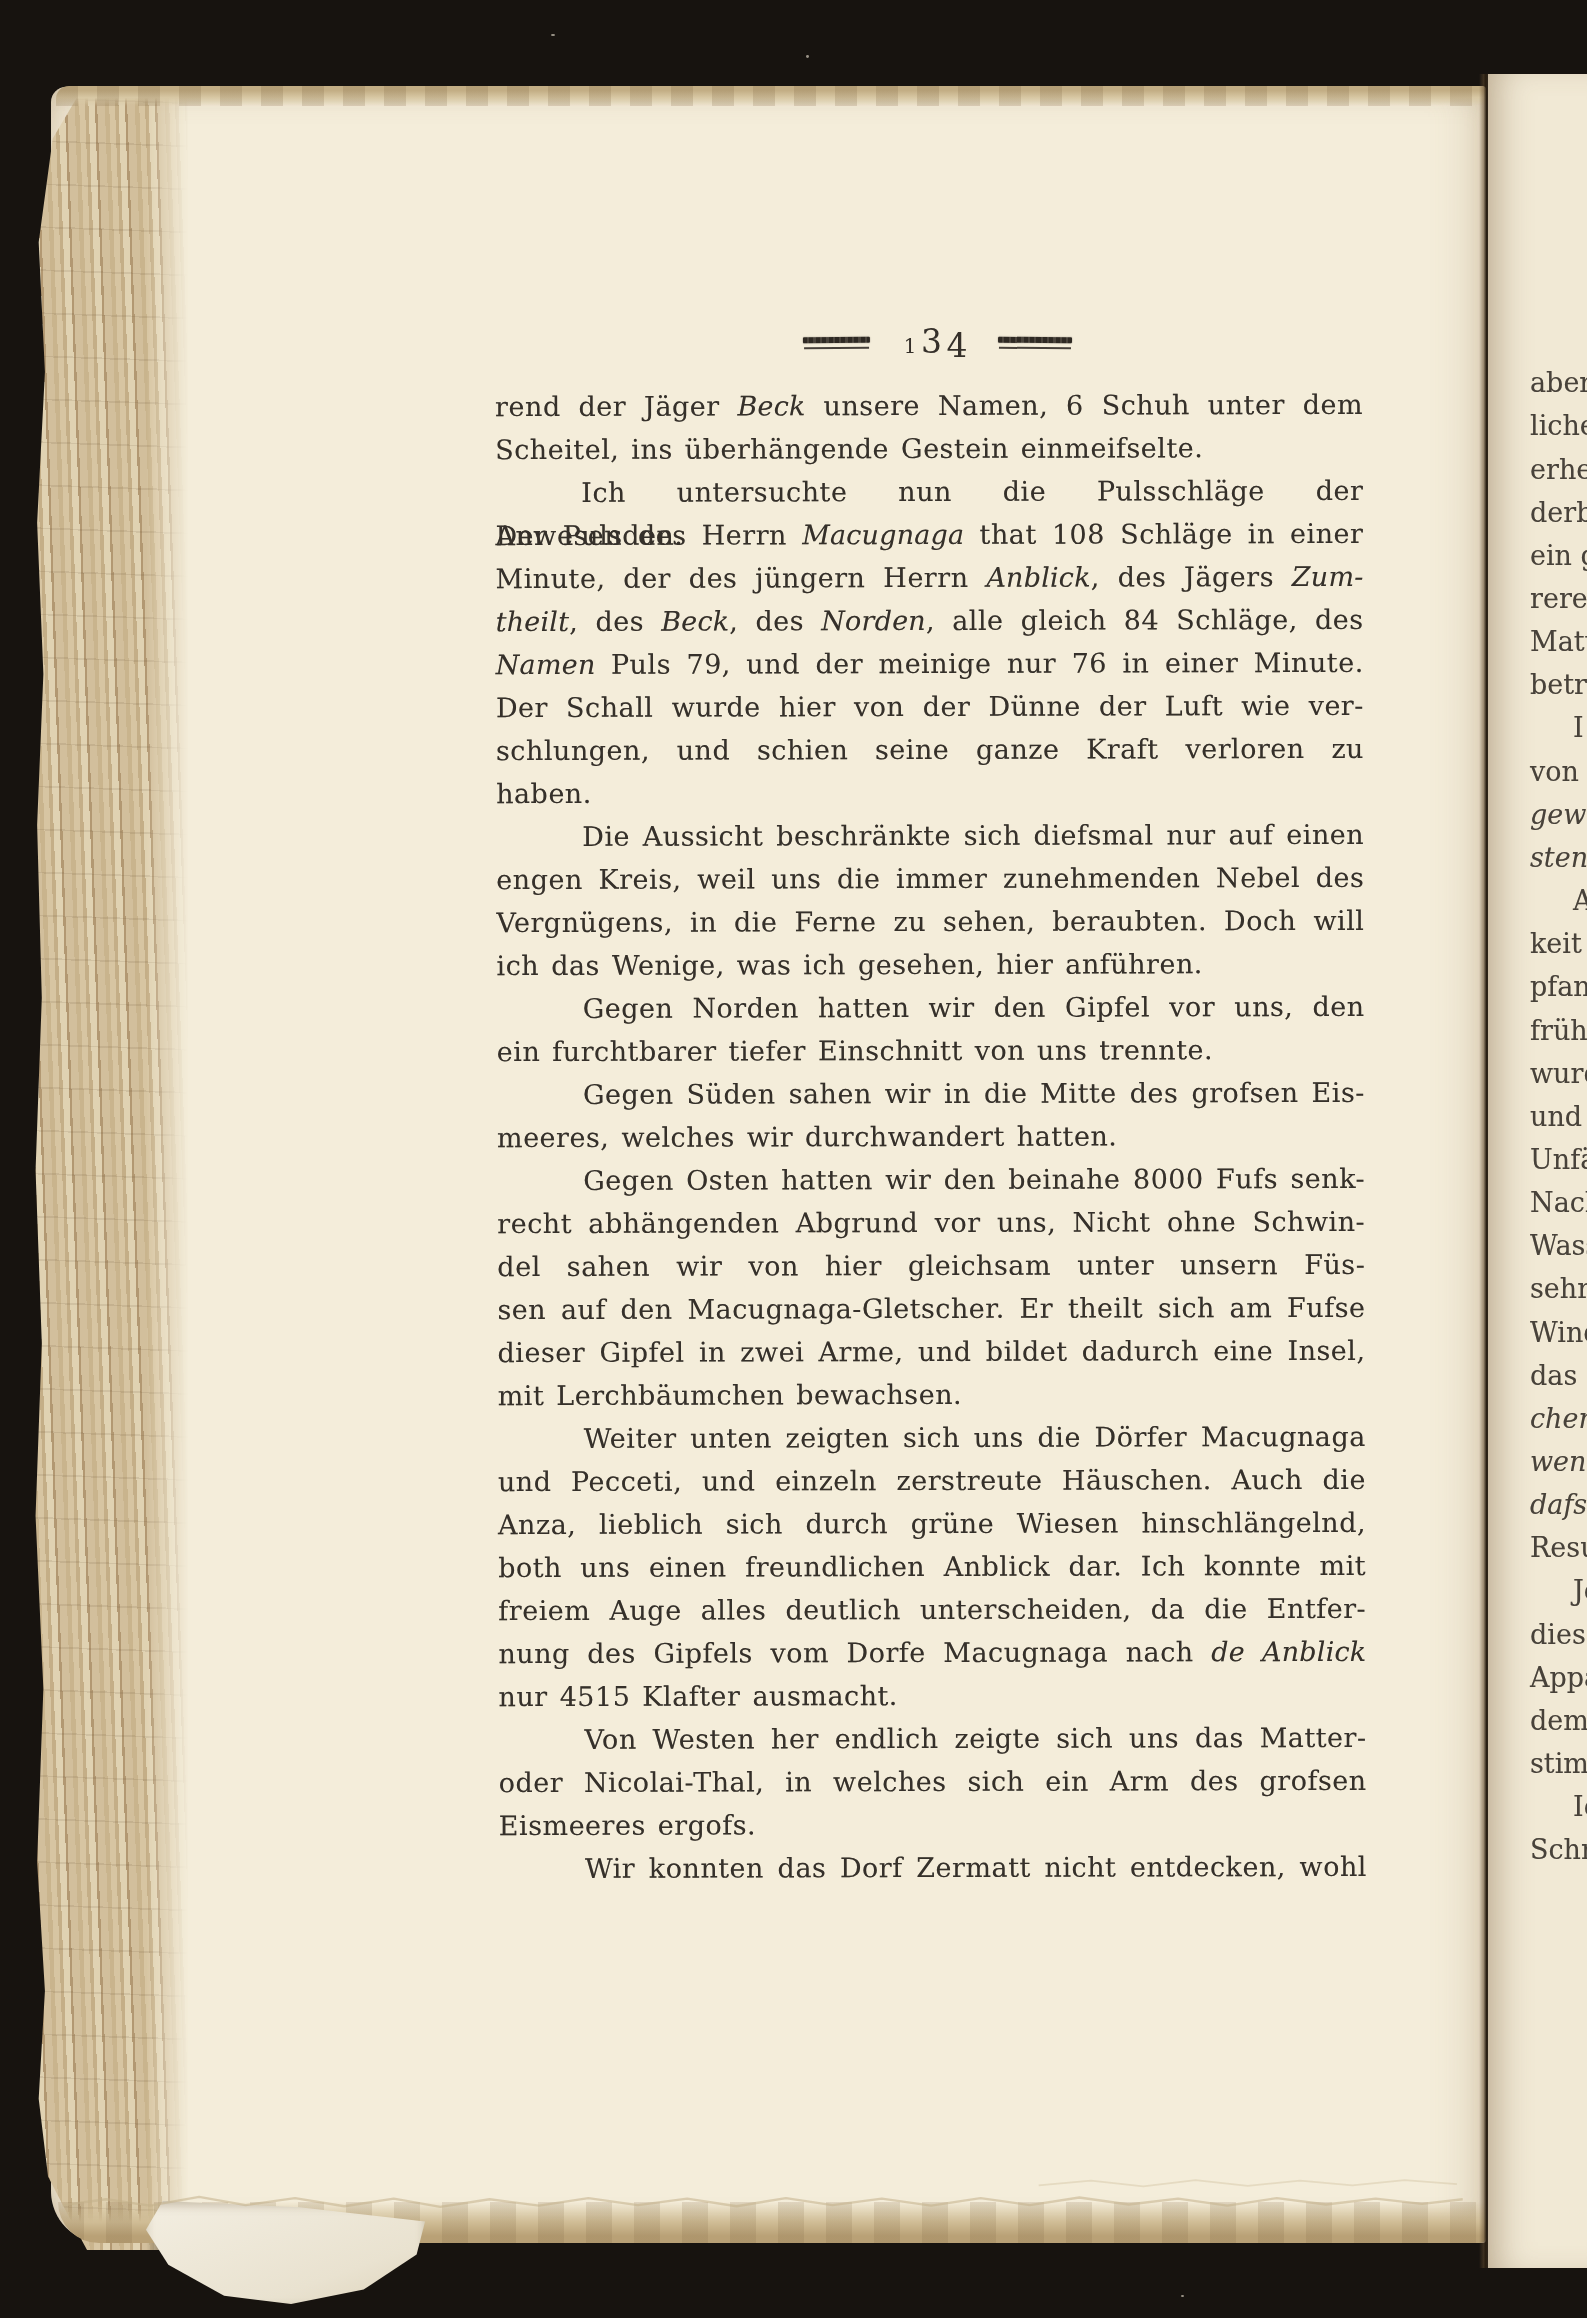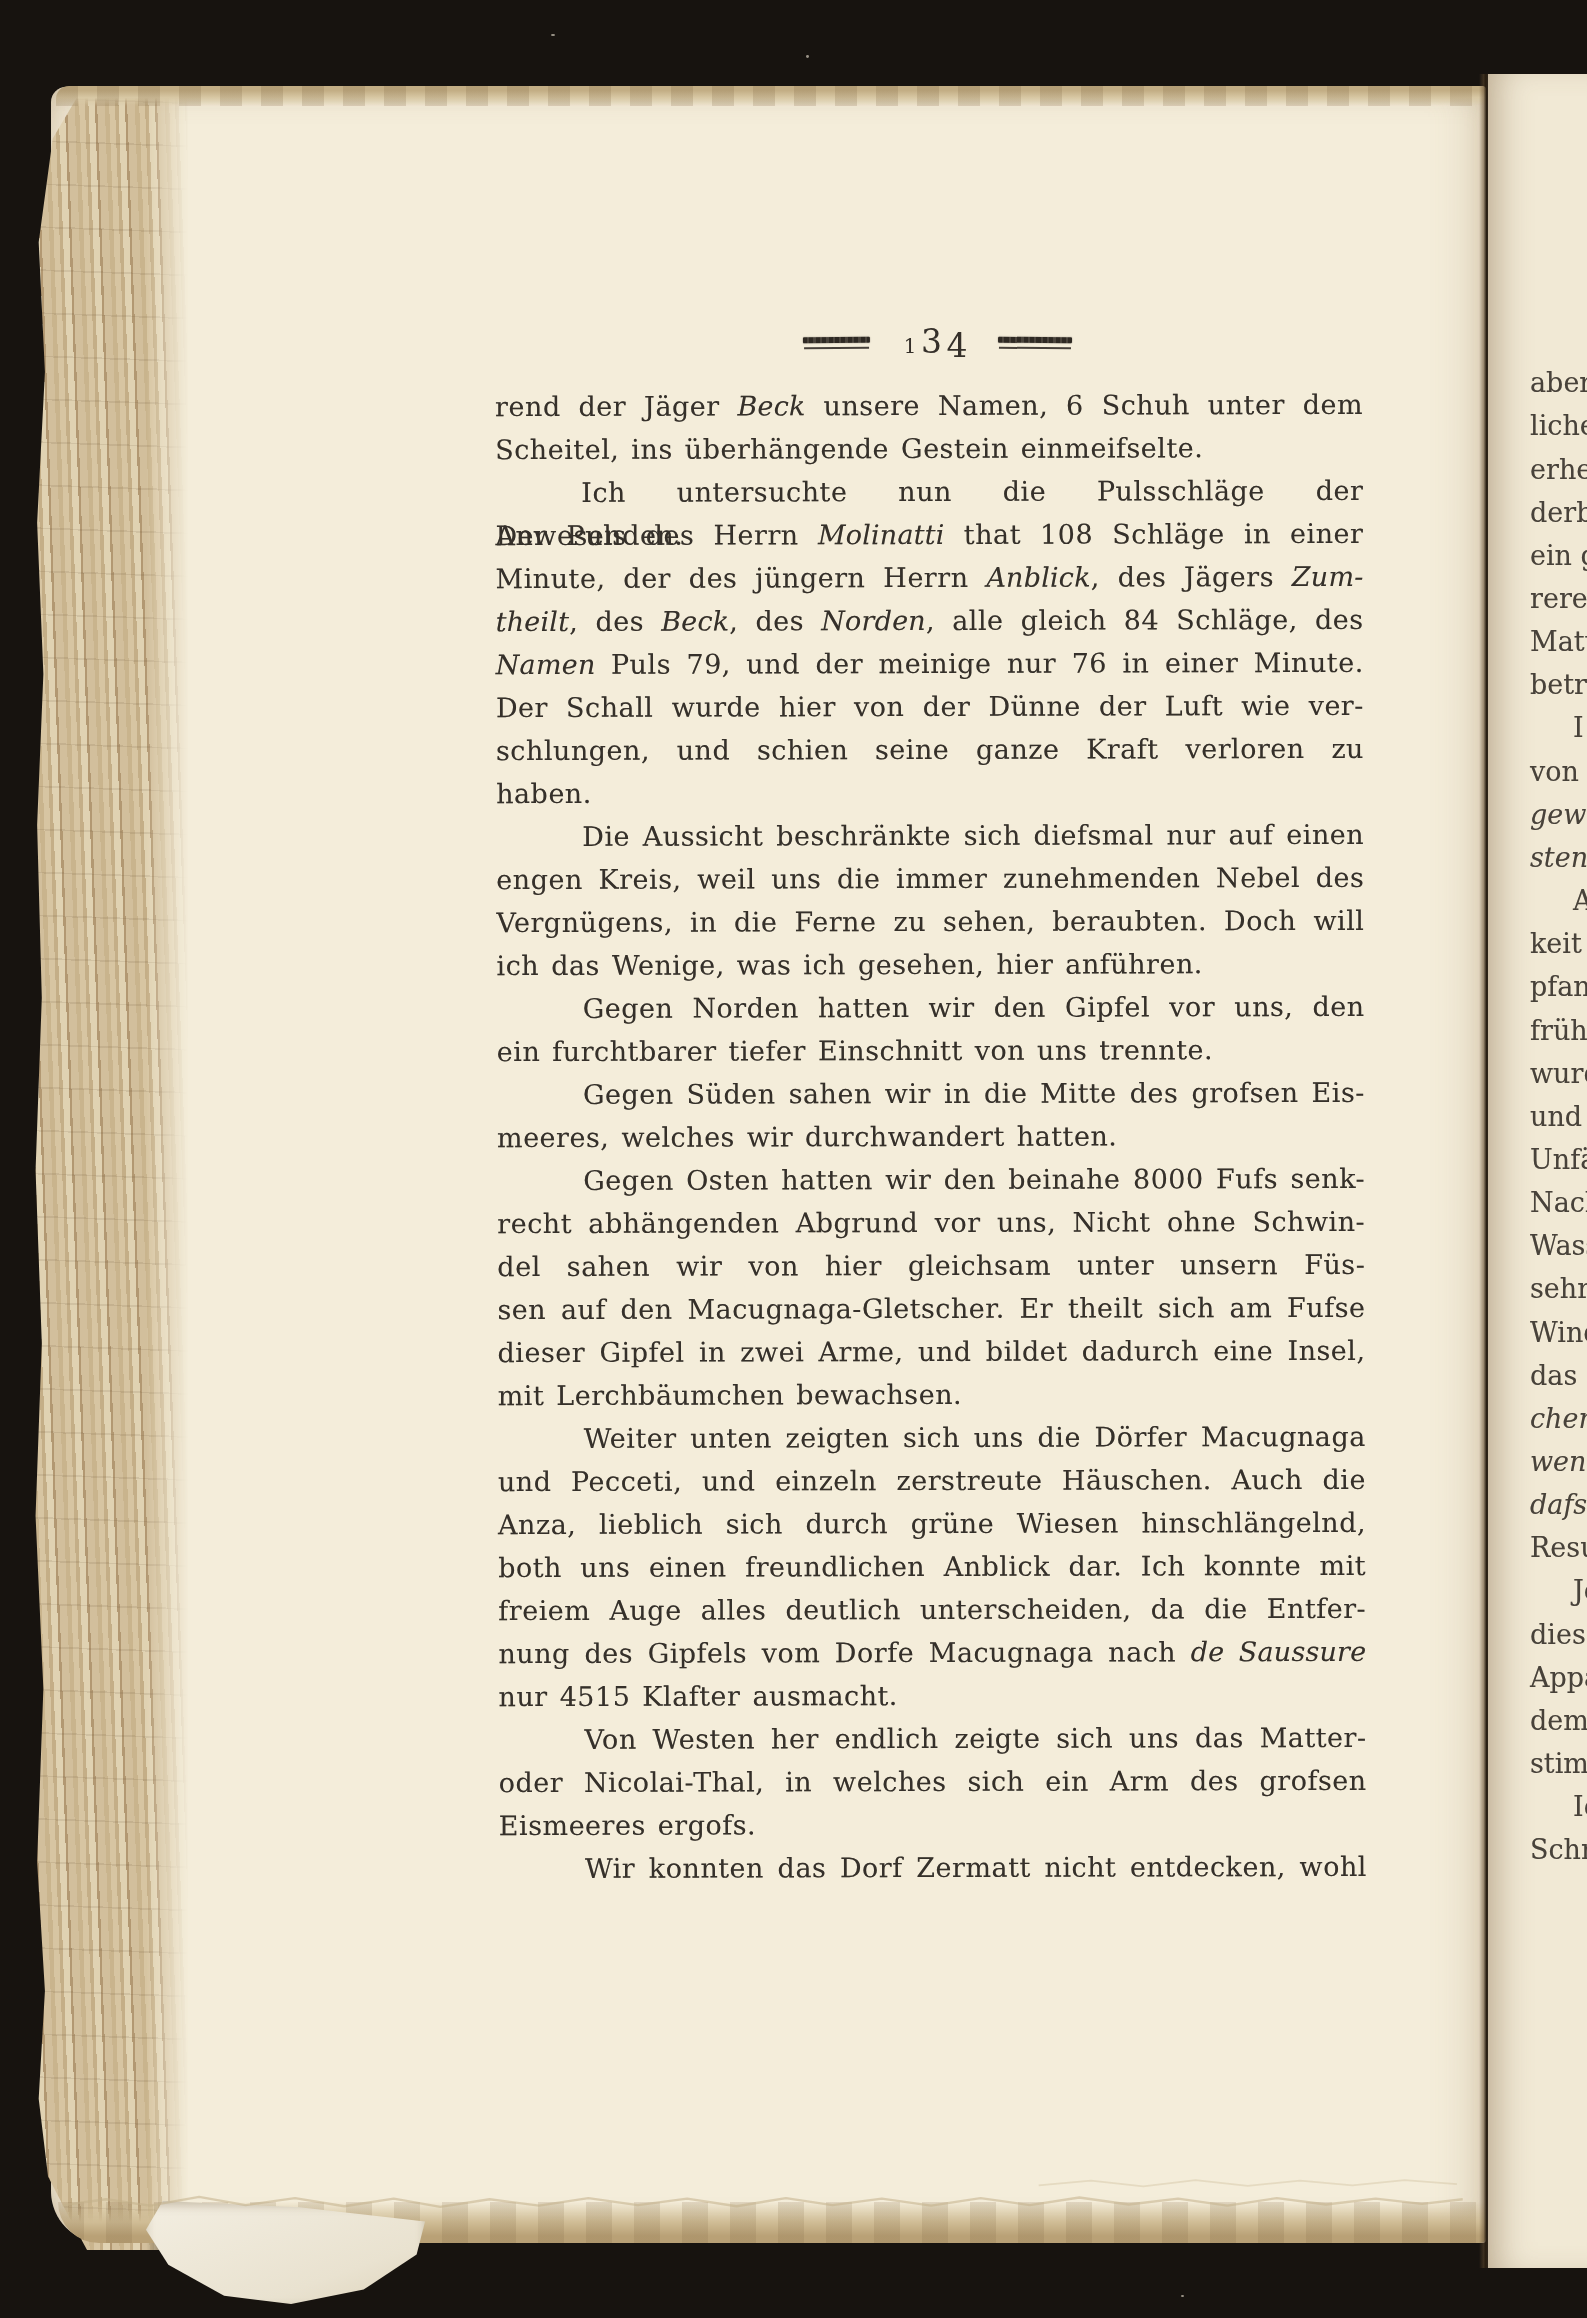--- a/index.html
+++ b/index.html
@@ -174,21 +174,21 @@
   <div id="rule-right" class="hrule" data-name="header-rule-right">
       <div class="bar" data-name="rule-bar"></div>
       <div class="thin" data-name="rule-thin-line"></div>
     </div>
 </div>
 
 <div id="text-block" data-name="page-text">
     <div class="tl j" data-name="text-line">rend der Jäger <i>Beck</i> unsere Namen, 6 Schuh unter dem</div>
     <div class="tl e" data-name="text-line">Scheitel, ins überhängende Gestein einmeifselte.</div>
     <div class="tl j ind" data-name="text-line">Ich untersuchte nun die Pulsschläge der Anwesenden.</div>
-    <div class="tl j" data-name="text-line">Der Puls des Herrn <i>Molinatti</i> that 108 Schläge in einer</div>
+    <div class="tl j" data-name="text-line">Der Puls des Herrn <i>Macugnaga</i> that 108 Schläge in einer</div>
     <div class="tl j" data-name="text-line">Minute, der des jüngern Herrn <i>Anblick</i>, des Jägers <i>Zum-</i></div>
     <div class="tl j" data-name="text-line"><i>theilt</i>, des <i>Beck</i>, des <i>Norden</i>, alle gleich 84 Schläge, des</div>
     <div class="tl j" data-name="text-line"><i>Namen</i> Puls 79, und der meinige nur 76 in einer Minute.</div>
     <div class="tl j" data-name="text-line">Der Schall wurde hier von der Dünne der Luft wie ver-</div>
     <div class="tl j" data-name="text-line">schlungen, und schien seine ganze Kraft verloren zu</div>
     <div class="tl e" data-name="text-line">haben.</div>
     <div class="tl j ind" data-name="text-line">Die Aussicht beschränkte sich diefsmal nur auf einen</div>
     <div class="tl j" data-name="text-line">engen Kreis, weil uns die immer zunehmenden Nebel des</div>
     <div class="tl j" data-name="text-line">Vergnügens, in die Ferne zu sehen, beraubten. Doch will</div>
     <div class="tl e" data-name="text-line">ich das Wenige, was ich gesehen, hier anführen.</div>
@@ -200,21 +200,21 @@
     <div class="tl j" data-name="text-line">recht abhängenden Abgrund vor uns, Nicht ohne Schwin-</div>
     <div class="tl j" data-name="text-line">del sahen wir von hier gleichsam unter unsern Füs-</div>
     <div class="tl j" data-name="text-line">sen auf den Macugnaga-Gletscher. Er theilt sich am Fufse</div>
     <div class="tl j" data-name="text-line">dieser Gipfel in zwei Arme, und bildet dadurch eine Insel,</div>
     <div class="tl e" data-name="text-line">mit Lerchbäumchen bewachsen.</div>
     <div class="tl j ind" data-name="text-line">Weiter unten zeigten sich uns die Dörfer Macugnaga</div>
     <div class="tl j" data-name="text-line">und Pecceti, und einzeln zerstreute Häuschen. Auch die</div>
     <div class="tl j" data-name="text-line">Anza, lieblich sich durch grüne Wiesen hinschlängelnd,</div>
     <div class="tl j" data-name="text-line">both uns einen freundlichen Anblick dar. Ich konnte mit</div>
     <div class="tl j" data-name="text-line">freiem Auge alles deutlich unterscheiden, da die Entfer-</div>
-    <div class="tl j" data-name="text-line">nung des Gipfels vom Dorfe Macugnaga nach <i>de Saussure</i></div>
+    <div class="tl j" data-name="text-line">nung des Gipfels vom Dorfe Macugnaga nach <i>de Anblick</i></div>
     <div class="tl e" data-name="text-line">nur 4515 Klafter ausmacht.</div>
     <div class="tl j ind" data-name="text-line">Von Westen her endlich zeigte sich uns das Matter-</div>
     <div class="tl j" data-name="text-line">oder Nicolai-Thal, in welches sich ein Arm des grofsen</div>
     <div class="tl e" data-name="text-line">Eismeeres ergofs.</div>
     <div class="tl j ind" data-name="text-line">Wir konnten das Dorf Zermatt nicht entdecken, wohl</div>
   </div>
 
 <div id="gutter" data-name="book-gutter"></div>
 <div id="page-right" data-name="facing-page-edge"></div>
 <div id="facing-text" data-name="facing-page-text">

